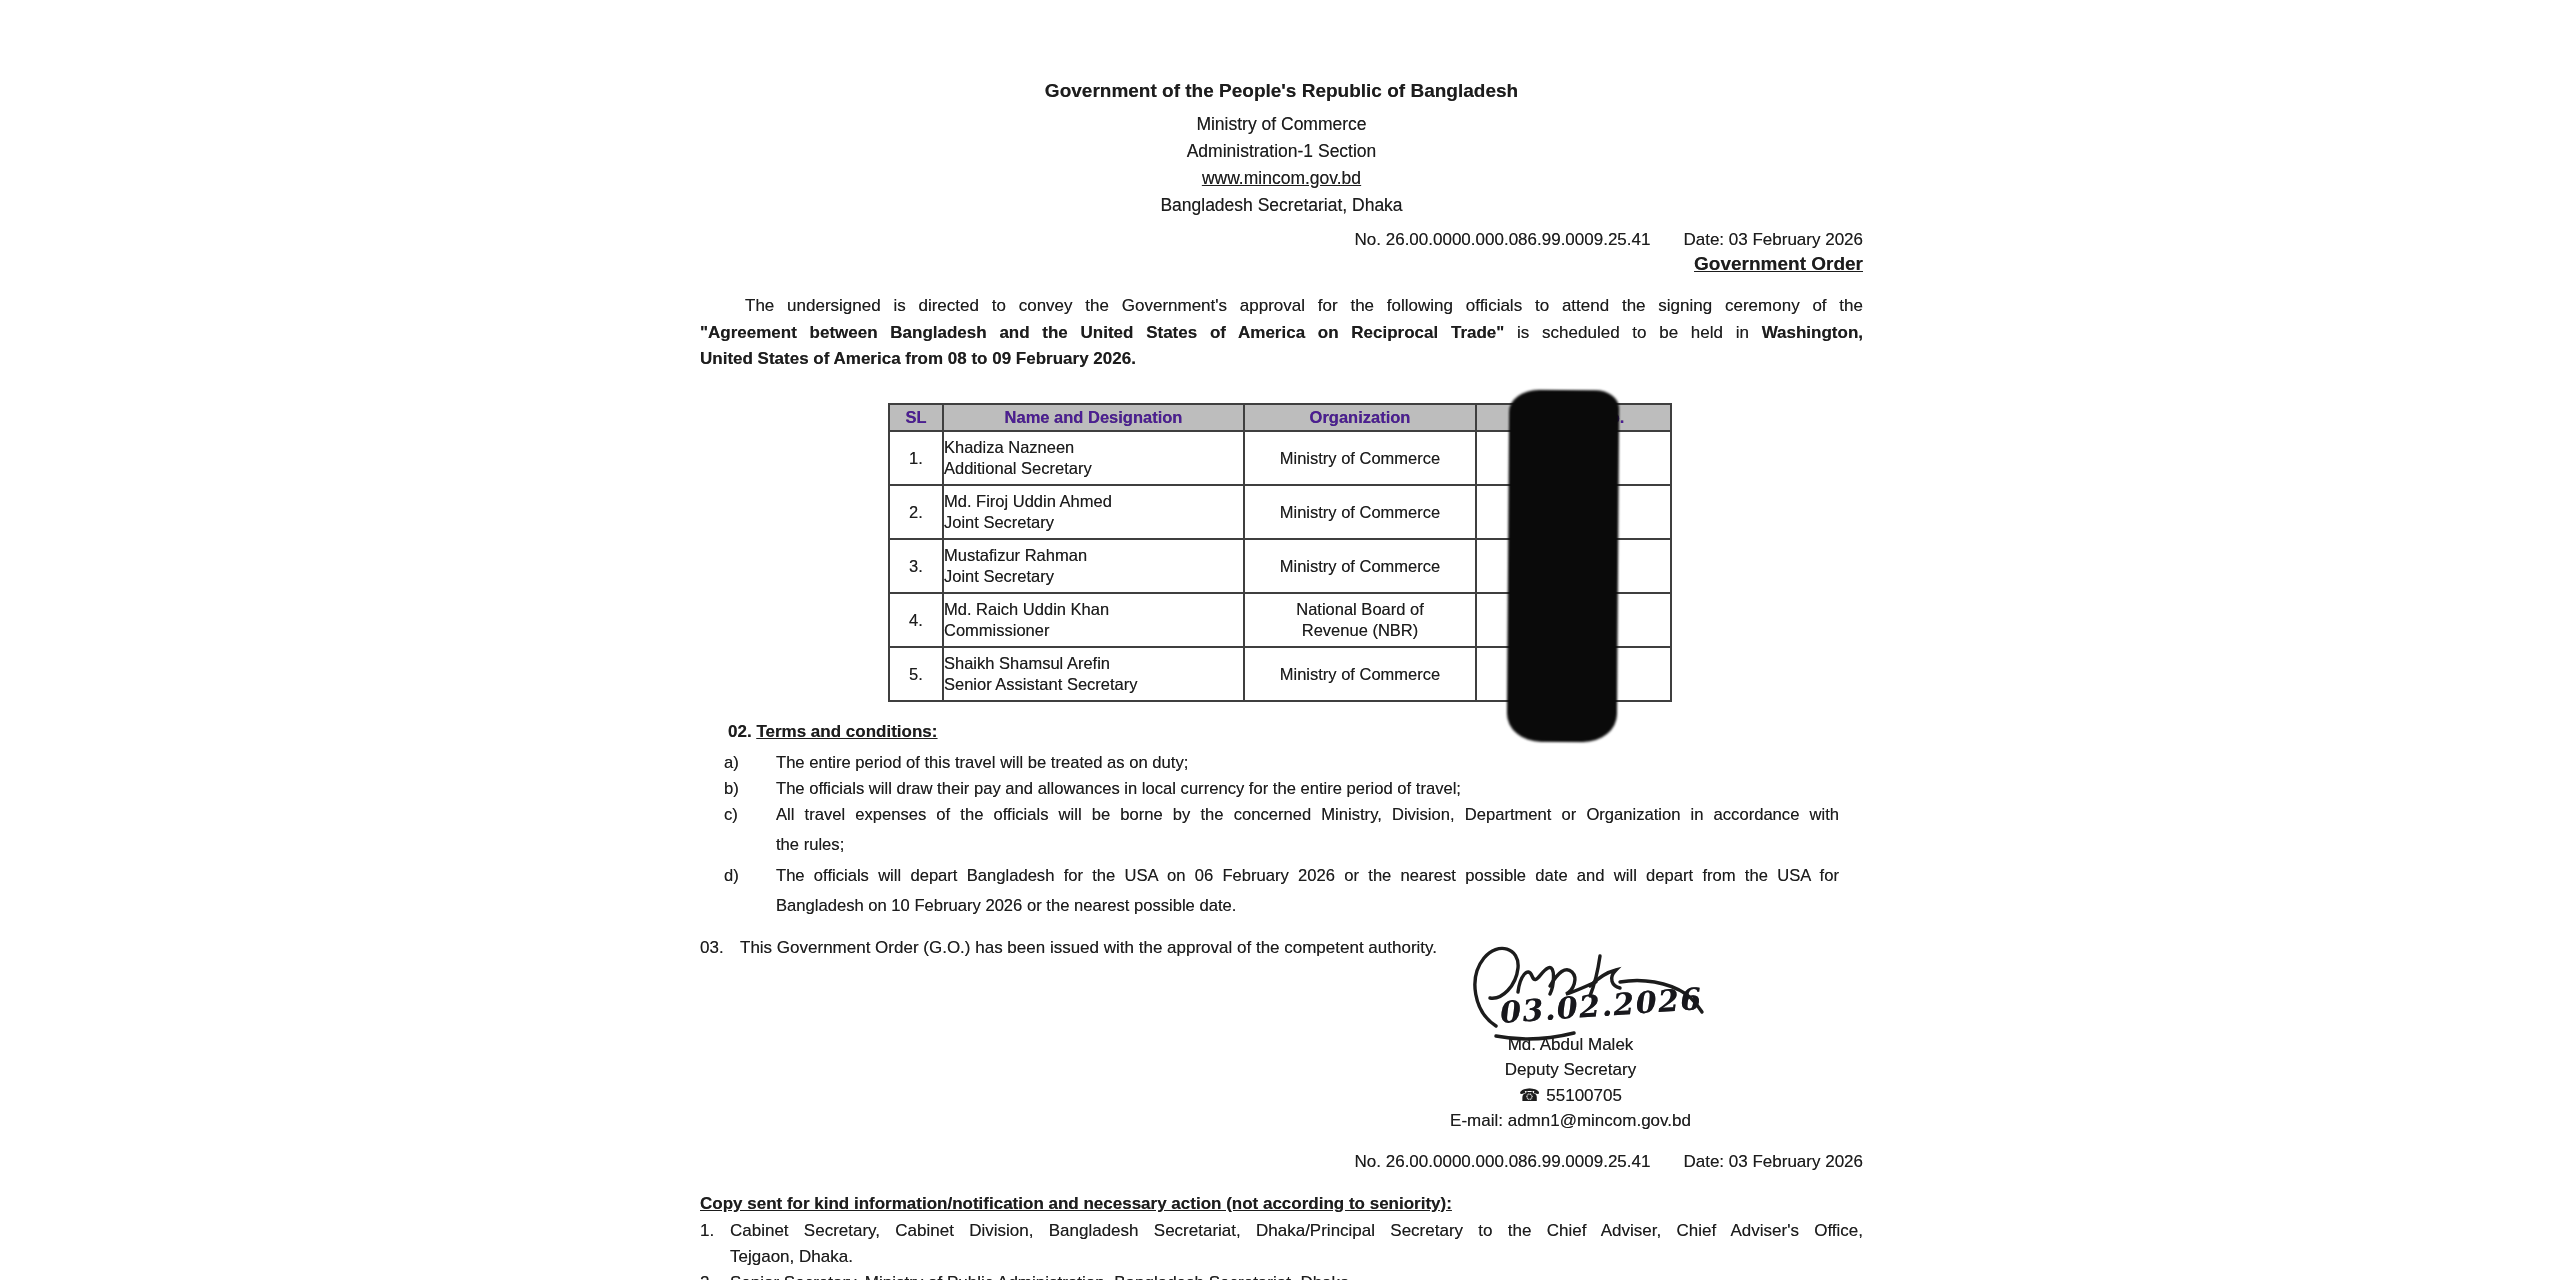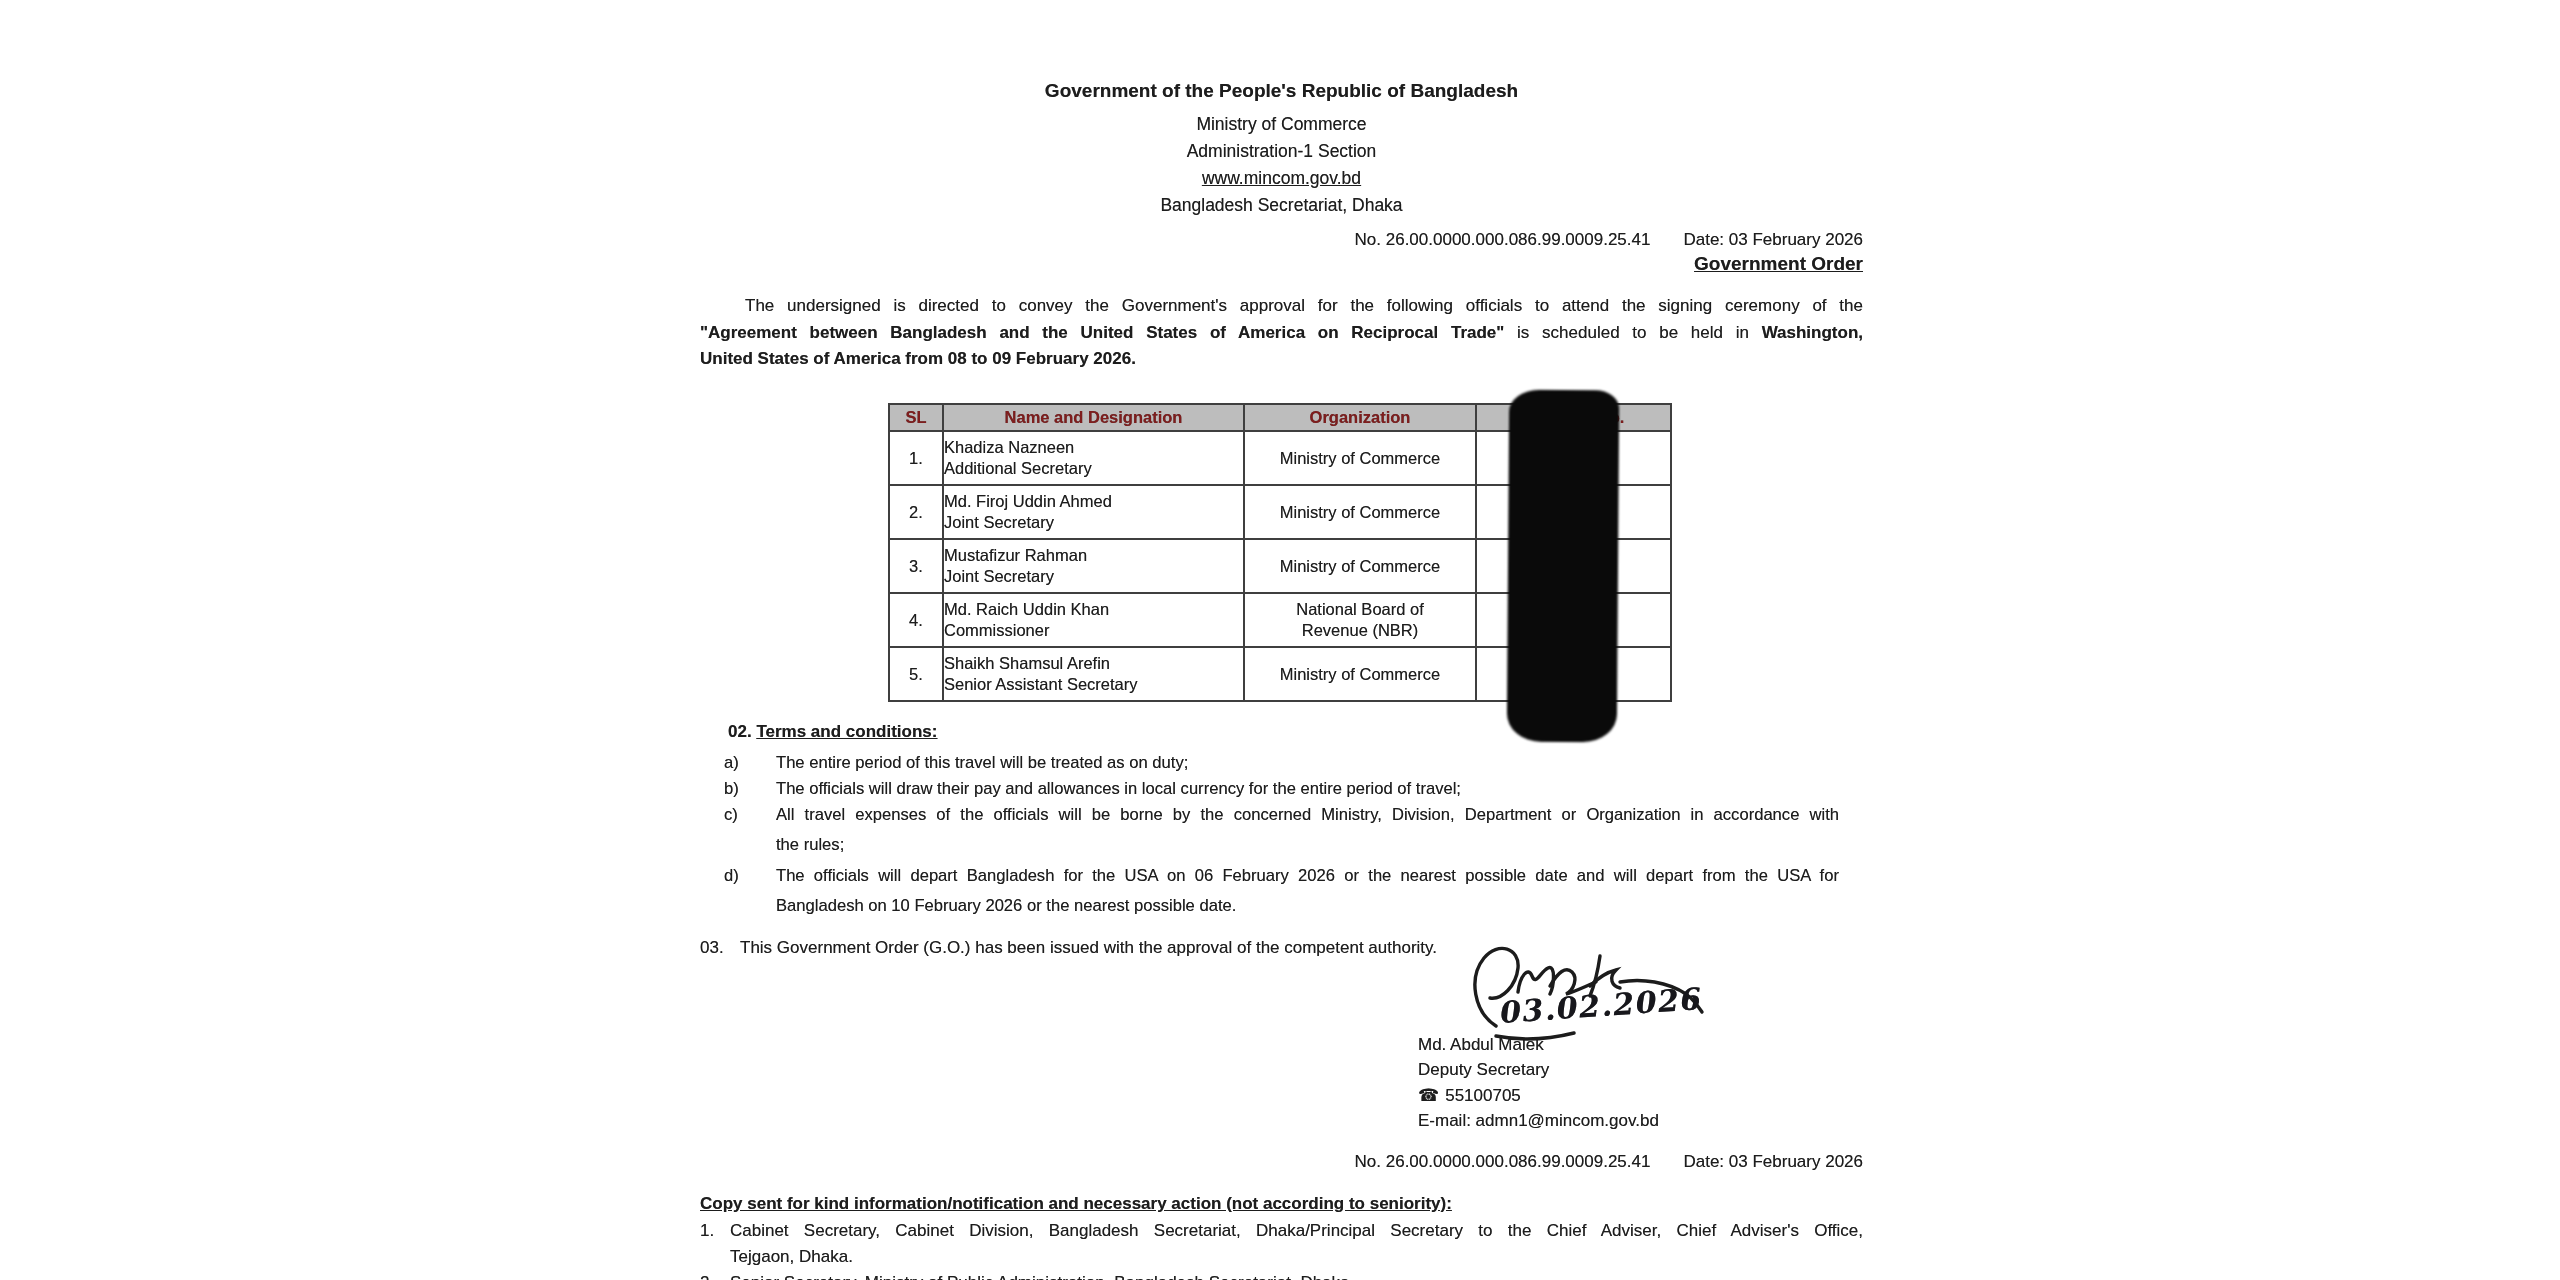--- a/index.html
+++ b/index.html
@@ -21,39 +21,39 @@
   
   .gotitle{top:253px;width:100%;text-align:right;font-size:19px;font-weight:700;}
   .gotitle span{text-decoration:underline;}
   
   .intro{top:293px;left:0;width:100%;font-size:17px;line-height:26.5px;}
   .intro .l1{text-indent:45px;}
   
   table.off{position:absolute;left:188px;top:403px;border-collapse:collapse;table-layout:fixed;
             width:782px;font-size:16.5px;z-index:1;}
   table.off th,table.off td{border:2px solid #3f3f3f;padding:0;}
-  table.off th{background:#bdbdbd;height:25px;font-weight:700;color:#7f1d1d;}
+  table.off th{background:#bdbdbd;height:25px;font-weight:700;color:#4c1d95;}
   table.off td{height:52px;vertical-align:middle;line-height:21px;}
   td.sl{text-align:center;}
   td.nm{padding-left:10px;}
   td.org{text-align:center;}
   
   .terms-h{top:722px;left:0;font-size:17px;font-weight:700;margin-left:28px;}
   .terms-h .tu{text-decoration:underline;}
   .term{left:24px;width:1115px;font-size:16.6px;line-height:30px;padding-left:52px;box-sizing:border-box;}
   .term .lbl{position:absolute;left:0;top:0;}
   .ta{top:748px;} .tb{top:774px;} .tc{top:800px;} .tdd{top:861px;}
   
   .p03{top:938px;left:0;width:100%;font-size:17px;padding-left:40px;box-sizing:border-box;}
   .p03 .lbl{position:absolute;left:0;top:0;}
   
   .sig-svg{left:762px;top:942px;z-index:4;}
   .sig-date{left:800px;top:988px;font-family:"DejaVu Serif",serif;font-style:italic;font-weight:600;
             font-size:30px;letter-spacing:1.5px;transform:rotate(-4deg);color:#17171c;z-index:6;}
-  .sigblock{left:718px;top:1032px;width:305px;font-size:17px;line-height:25.3px;}
+  .sigblock{left:718px;top:1032px;width:305px;text-align:center;font-size:17px;line-height:25.3px;}
   .sigblock .phico{margin-right:6px;}
   
   .copy-h{top:1194px;left:0;font-size:17px;font-weight:700;text-decoration:underline;}
   .copyitem{left:0;width:100%;font-size:17px;line-height:26px;padding-left:30px;box-sizing:border-box;}
   .copyitem .lbl{position:absolute;left:0;top:0;}
   .ci1{top:1218px;} .ci2{top:1270px;}
   
   .redact{position:absolute;left:1508px;top:390px;width:110px;height:352px;background:#0a0a0a;
           border-radius:30px 24px 34px 34px / 22px 18px 28px 28px;
           transform:rotate(.4deg);filter:blur(1.1px);z-index:5;}

